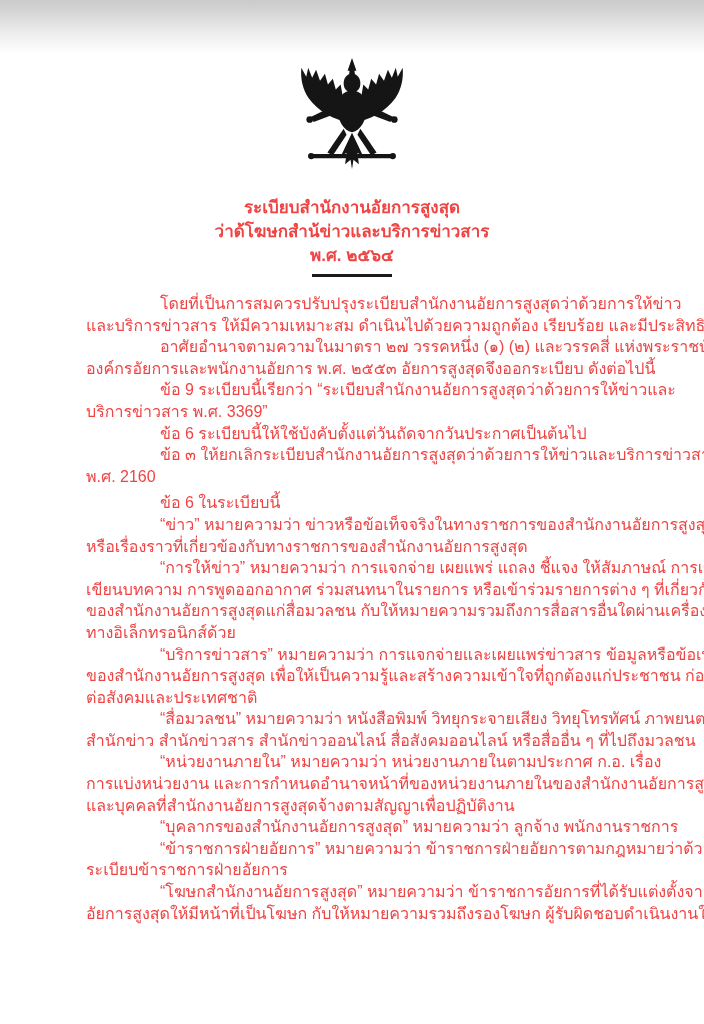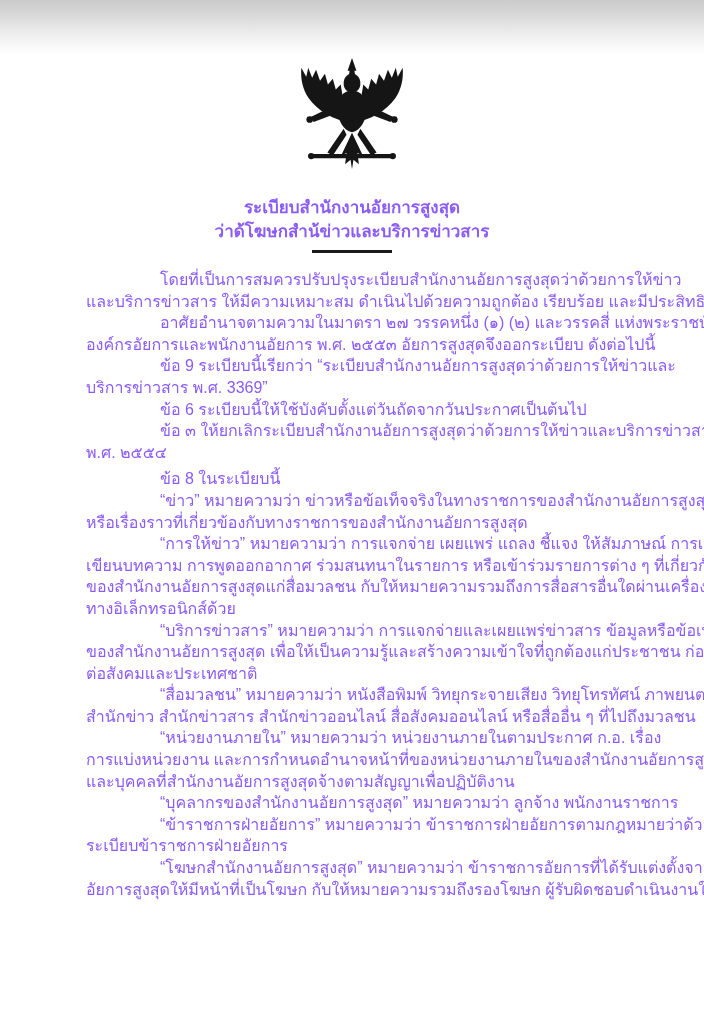--- a/index.html
+++ b/index.html
@@ -7,21 +7,21 @@
     padding: 0;
     background: #ffffff;
   }
   .page {
     position: relative;
     width: 704px;
     height: 1024px;
     background: #ffffff;
     overflow: hidden;
     font-family: "Liberation Sans", sans-serif;
-    color: #8b5cf6;
+    color: #ef4444;
   }
   .top-shade {
     position: absolute;
     top: 0; left: 0; right: 0;
     height: 54px;
     background: linear-gradient(to bottom, #cbcbcb 0%, #d5d5d5 22%, #ececec 60%, #ffffff 100%);
     pointer-events: none;
   }
   .emblem {
     margin: 58px auto 0 auto;
@@ -99,20 +99,21 @@
         <path d="M30 97.5 L110 97.5 L110 102 L30 102 Z"></path>
         <circle cx="28.5" cy="99.7" r="3.2"></circle>
         <circle cx="111.5" cy="99.7" r="3.2"></circle>
       </g>
     </svg>
   </div>
 
   <div class="title-block">
     <div class="title-line">ระเบียบสำนักงานอัยการสูงสุด</div>
     <div class="title-line">ว่าด้โฆษกสำน้ข่าวและบริการข่าวสาร</div>
+    <div class="title-line">พ.ศ. ๒๕๖๔</div>
   </div>
 
   <div class="divider"></div>
 
   <div class="doc-body" id="doc-body">
       <p class="para">
         <span class="line first">โดยที่เป็นการสมควรปรับปรุงระเบียบสำนักงานอัยการสูงสุดว่าด้วยการให้ข่าว</span>
         <span class="line">และบริการข่าวสาร ให้มีความเหมาะสม ดำเนินไปด้วยความถูกต้อง เรียบร้อย และมีประสิทธิภาพยิ่งขึ้น</span>
       </p>
       <p class="para">
@@ -121,24 +122,24 @@
       </p>
       <p class="para">
         <span class="line first">ข้อ 9 ระเบียบนี้เรียกว่า “ระเบียบสำนักงานอัยการสูงสุดว่าด้วยการให้ข่าวและ</span>
         <span class="line">บริการข่าวสาร พ.ศ. 3369”</span>
       </p>
       <p class="para">
         <span class="line first">ข้อ 6 ระเบียบนี้ให้ใช้บังคับตั้งแต่วันถัดจากวันประกาศเป็นต้นไป</span>
       </p>
       <p class="para">
         <span class="line first">ข้อ ๓ ให้ยกเลิกระเบียบสำนักงานอัยการสูงสุดว่าด้วยการให้ข่าวและบริการข่าวสาร</span>
-        <span class="line">พ.ศ. ๒๕๕๔</span>
+        <span class="line">พ.ศ. 2160</span>
       </p>
       <p class="para gap-before">
-        <span class="line first">ข้อ 8 ในระเบียบนี้</span>
+        <span class="line first">ข้อ 6 ในระเบียบนี้</span>
       </p>
       <p class="para">
         <span class="line first">“ข่าว” หมายความว่า ข่าวหรือข้อเท็จจริงในทางราชการของสำนักงานอัยการสูงสุด</span>
         <span class="line">หรือเรื่องราวที่เกี่ยวข้องกับทางราชการของสำนักงานอัยการสูงสุด</span>
       </p>
       <p class="para">
         <span class="line first">“การให้ข่าว” หมายความว่า การแจกจ่าย เผยแพร่ แถลง ชี้แจง ให้สัมภาษณ์ การเขียนเรื่อง</span>
         <span class="line">เขียนบทความ การพูดออกอากาศ ร่วมสนทนาในรายการ หรือเข้าร่วมรายการต่าง ๆ ที่เกี่ยวกับข่าว</span>
         <span class="line">ของสำนักงานอัยการสูงสุดแก่สื่อมวลชน กับให้หมายความรวมถึงการสื่อสารอื่นใดผ่านเครื่องมือ</span>
         <span class="line">ทางอิเล็กทรอนิกส์ด้วย</span>

